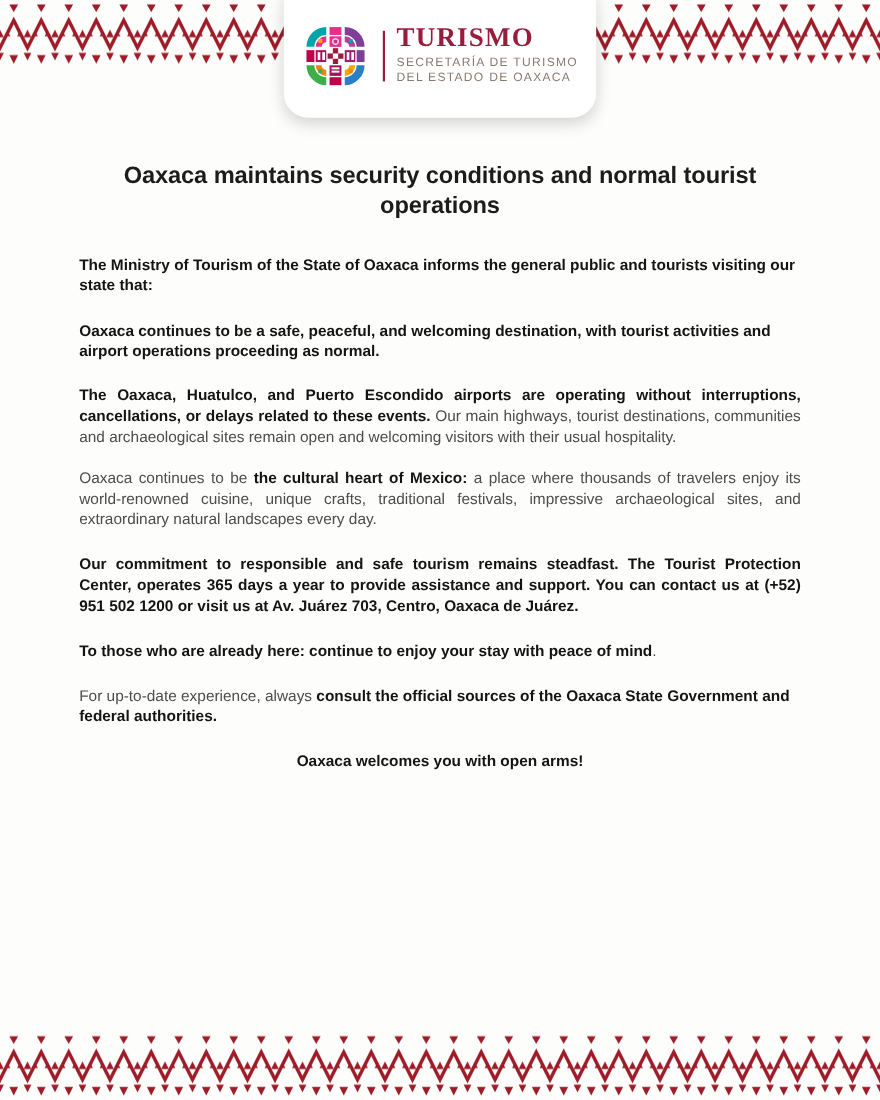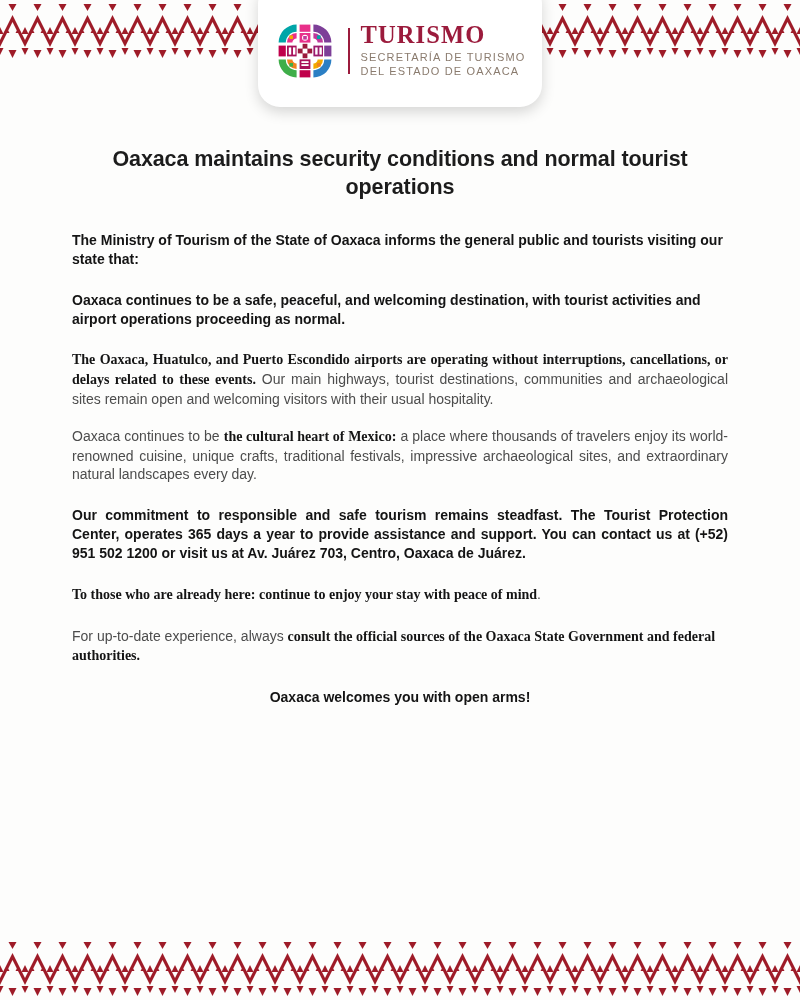--- a/index.html
+++ b/index.html
@@ -106,21 +106,21 @@
 
   p.para {
     margin: 0;
     font-size: 14px;
     line-height: 1.345;
     color: #4c4c4c;
     text-align: justify;
     text-justify: inter-word;
   }
   p.para.nojust { text-align: left; }
-  p.para b, p.para strong { color: #141414; font-weight: bold; font-family: Liberation Serif, serif; }
+  p.para b, p.para strong { color: #141414; font-weight: bold; }
   p.para.strongall { color: #141414; font-weight: bold; }
   p.center { text-align: center; color: #141414; font-weight: bold; }
 
   .sp-22 { height: 22px; }
   .sp-18 { height: 18px; }
   .sp-30 { height: 30px; }
 </style>
 </head>
 <body>
 

